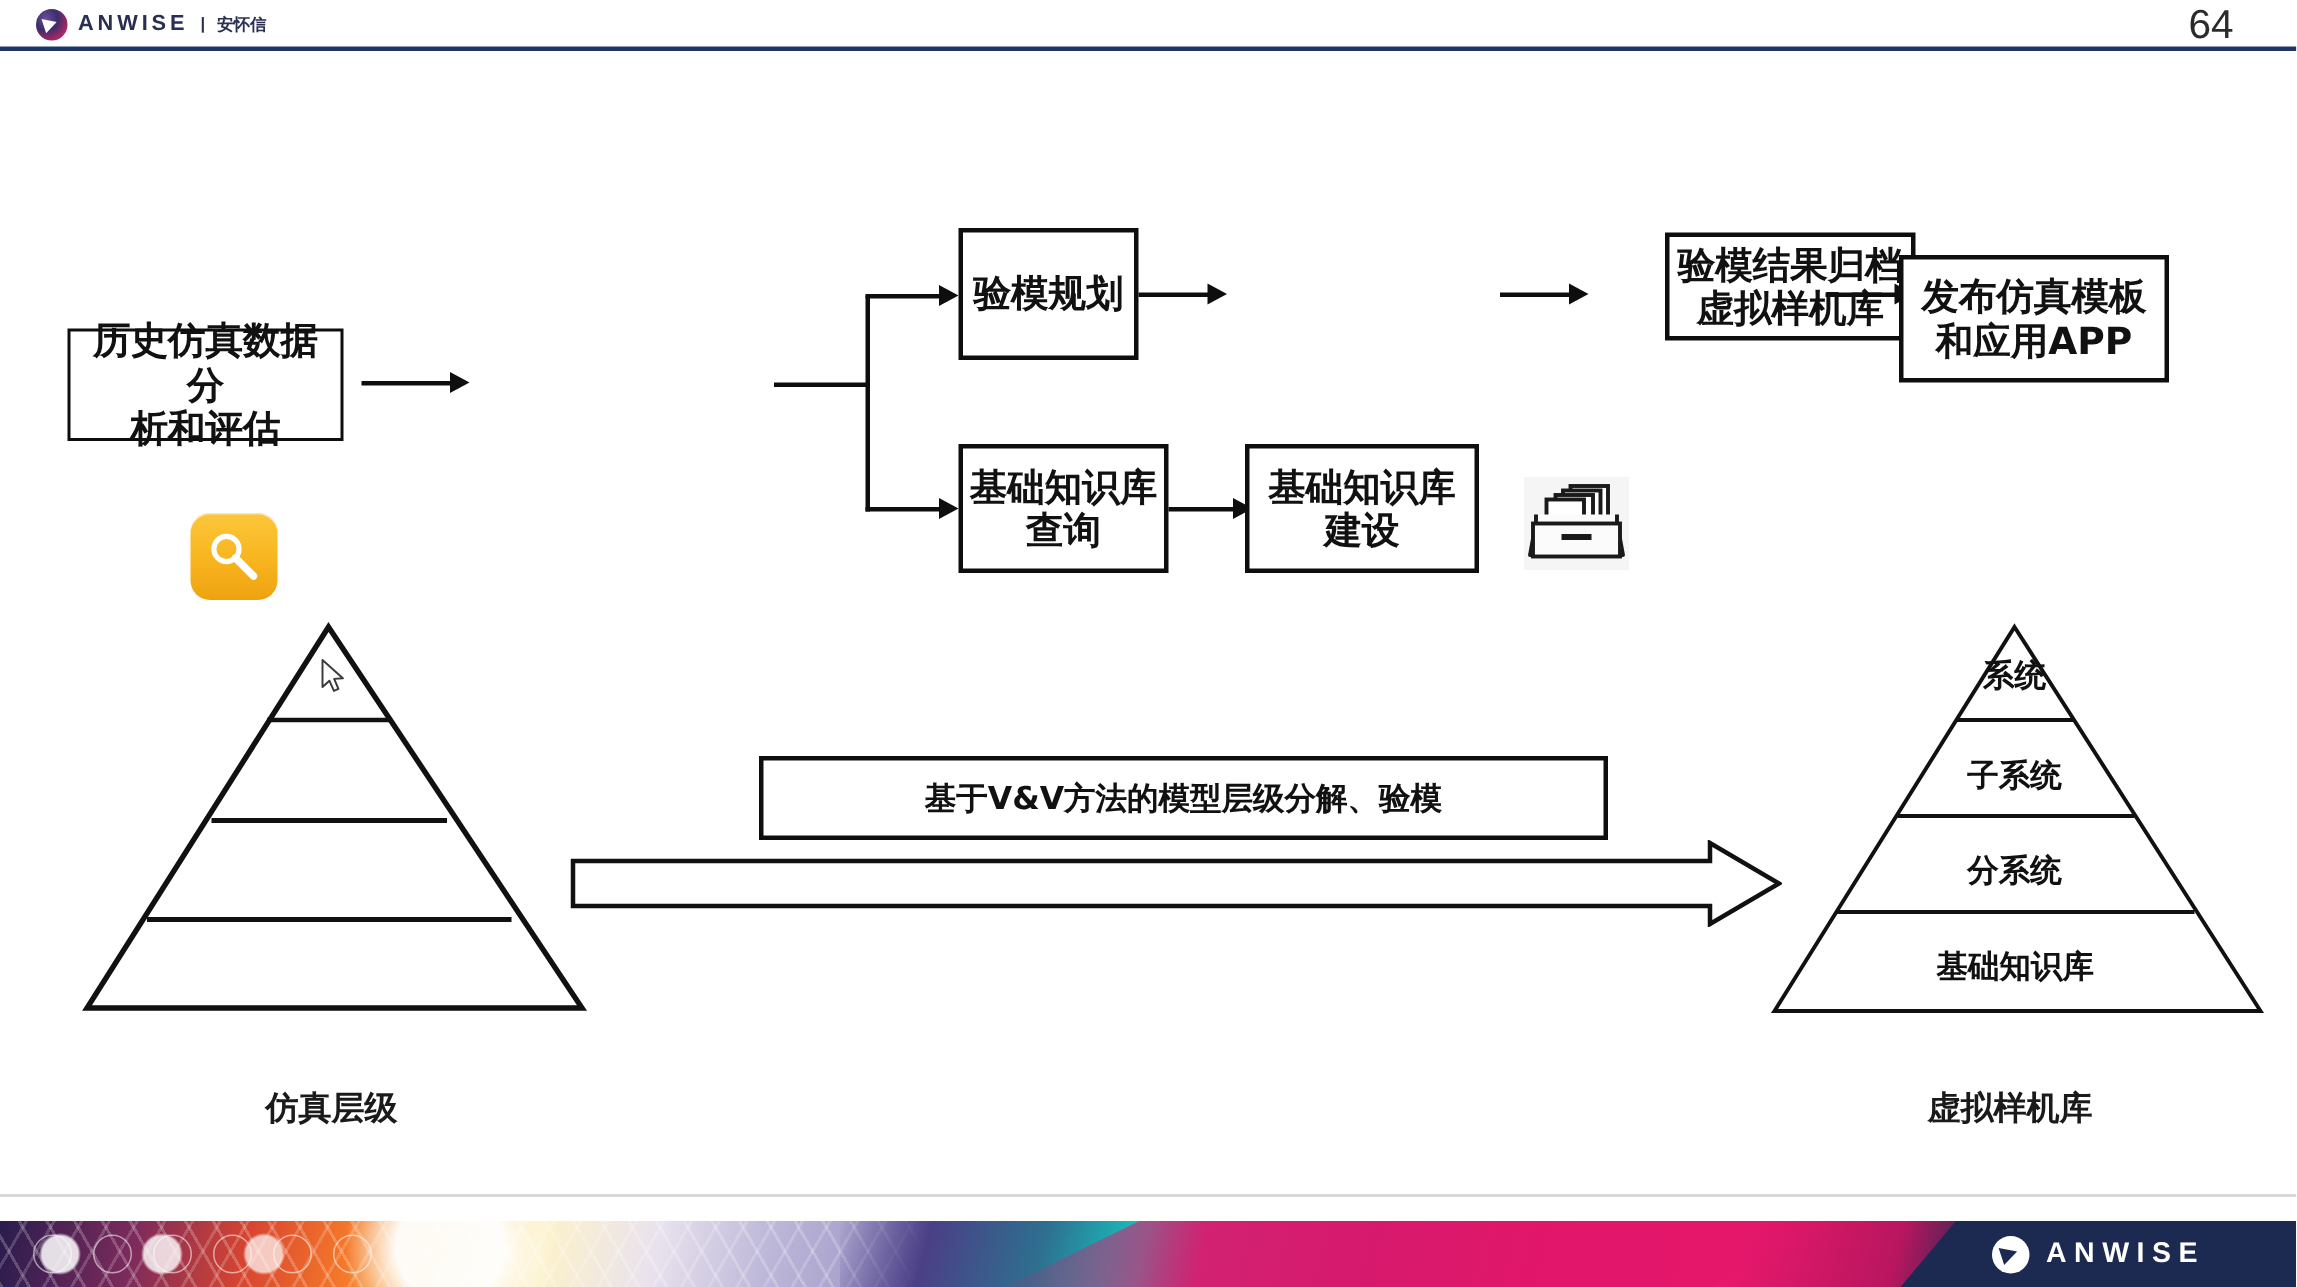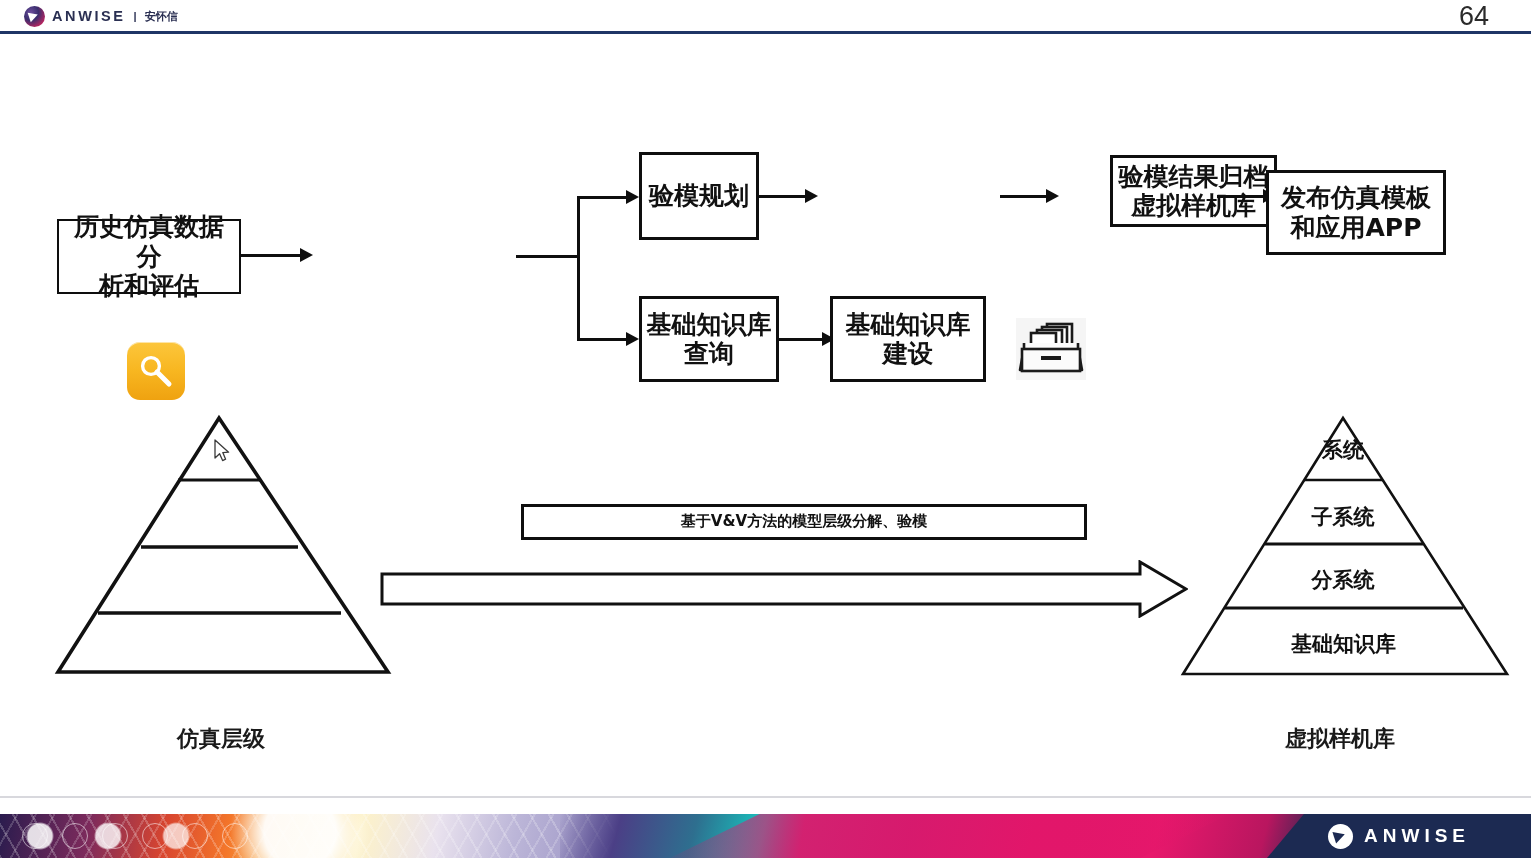--- a/index.html
+++ b/index.html
@@ -213,21 +213,21 @@
       <span class="brand-mark"></span>
       <span class="brand-text">ANWISE</span>
       <span class="brand-cn">|</span>
       <span class="brand-cn">安怀信</span>
     </div>
     <div class="page-num">64</div>
   </div>
   <div class="header-rule"></div>
 
 
-  <div class="fbox thin" style="left:57px; top:219px; width:184px; height:75px;">历史仿真数据分
+  <div class="fbox thin" style="left:45px; top:219px; width:184px; height:75px;">历史仿真数据分
 析和评估</div>
 
   <div class="hline" style="left:241px; top:254px; width:60px;"></div>
   <div class="arrowhead" style="left:300px; top:248px;"></div>
 
 
   <div class="hline" style="left:516px; top:255px; width:64px;"></div>
   <div class="vline" style="left:577px; top:197px; height:144px;"></div>
   <div class="hline" style="left:577px; top:196px; width:52px;"></div>
   <div class="arrowhead" style="left:626px; top:190px;"></div>
@@ -296,21 +296,21 @@
       <line x1="85" y1="132" x2="243" y2="132" stroke="#111111" stroke-width="2.8"></line>
       <line x1="45" y1="196" x2="283" y2="196" stroke="#111111" stroke-width="2.8"></line>
     </svg>
   </div>
   <div class="pyr-label" style="left:1283px; top:436px; width:120px;">系统</div>
   <div class="pyr-label" style="left:1283px; top:503px; width:120px;">子系统</div>
   <div class="pyr-label" style="left:1283px; top:566px; width:120px;">分系统</div>
   <div class="pyr-label" style="left:1261px; top:630px; width:165px;">基础知识库</div>
   <div class="pyr-caption" style="left:1285px; top:724px;">虚拟样机库</div>
 
-  <div class="fbox" style="left:506px; top:504px; width:566px; height:36px; font-size:15px;margin-left:15px;">基于V&amp;V方法的模型层级分解、验模</div>
+  <div class="fbox" style="left:506px; top:504px; width:566px; height:56px; font-size:21px;">基于V&amp;V方法的模型层级分解、验模</div>
 
   <div class="block-arrow" style="left:380px; top:560px;">
     <svg width="808" height="58" viewBox="0 0 808 58">
       <polygon points="2,14 760,14 760,2 806,29 760,56 760,44 2,44" fill="#ffffff" stroke="#111111" stroke-width="3"></polygon>
     </svg>
   </div>
 
 
   <div class="cursor" style="left:214px; top:439px;">
     <svg width="18" height="26" viewBox="0 0 18 26">

